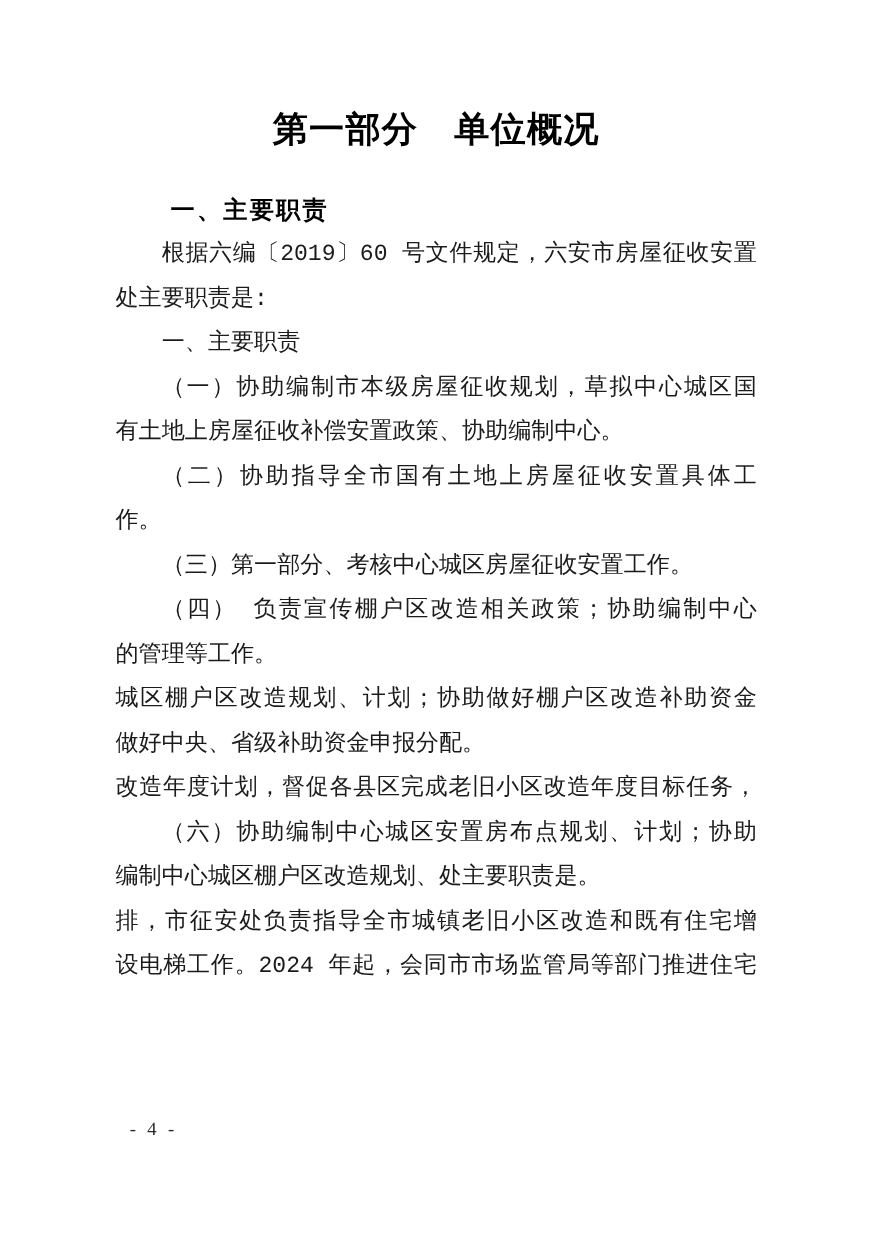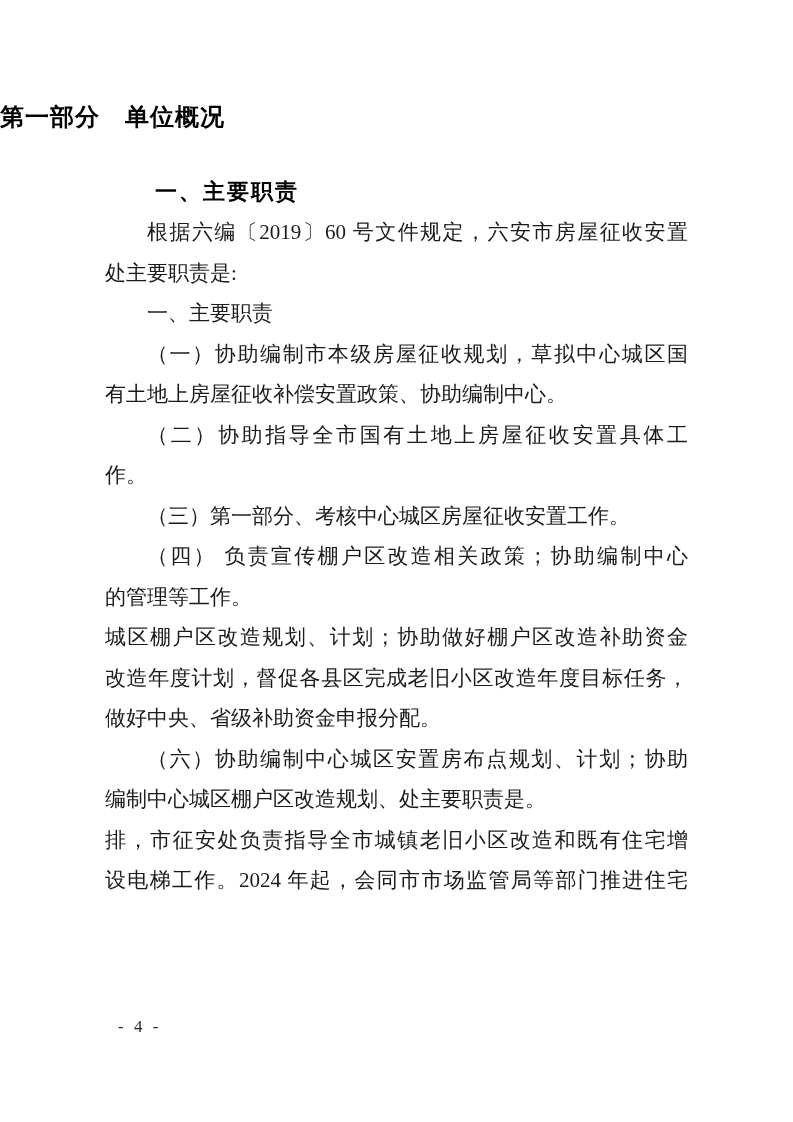--- a/index.html
+++ b/index.html
@@ -11,41 +11,41 @@
     position: relative;
     width: 793px;
     height: 1122px;
     background: #ffffff;
     overflow: hidden;
     color: #1b1b1b;
   }
   .doc-title {
     margin: 0;
     padding-top: 101px;
-    text-align: left;
+    text-align: center;
     font-family: "DejaVu Sans", "Liberation Sans", sans-serif;
     font-weight: 700;
-    font-size: 24px;
+    font-size: 32px;
     line-height: 32px;
     color: #000000;
     letter-spacing: 1px;
   }
   .doc-heading {
     margin: 44px 0 0 155px;
     font-family: "DejaVu Sans", "Liberation Sans", sans-serif;
     font-weight: 700;
     font-size: 22px;
     line-height: 30px;
     color: #000000;
     letter-spacing: 2px;
   }
   .body-text {
     margin: 5px 105px 0 105px;
     width: 583px;
-    font-family: Liberation Serif, serif;
+    font-family: Liberation Mono, monospace;
     font-size: 21px;
     line-height: 40.5px;
     color: #1b1b1b;
   }
   .line {
     margin: 0;
     white-space: normal;
   }
   .line.indent {
     text-indent: 2em;
@@ -79,22 +79,22 @@
     <p class="line">处主要职责是:</p>
     <p class="line indent">一、主要职责</p>
     <p class="line indent full">（一）协助编制市本级房屋征收规划，草拟中心城区国</p>
     <p class="line">有土地上房屋征收补偿安置政策、协助编制中心。</p>
     <p class="line indent full">（二）协助指导全市国有土地上房屋征收安置具体工</p>
     <p class="line">作。</p>
     <p class="line indent">（三）第一部分、考核中心城区房屋征收安置工作。</p>
     <p class="line indent full">（四） 负责宣传棚户区改造相关政策；协助编制中心</p>
     <p class="line">的管理等工作。</p>
     <p class="line full">城区棚户区改造规划、计划；协助做好棚户区改造补助资金</p>
+    <p class="line">做好中央、省级补助资金申报分配。</p>
     <p class="line full">改造年度计划，督促各县区完成老旧小区改造年度目标任务，</p>
-    <p class="line">做好中央、省级补助资金申报分配。</p>
     <p class="line indent full">（六）协助编制中心城区安置房布点规划、计划；协助</p>
     <p class="line">编制中心城区棚户区改造规划、处主要职责是。</p>
     <p class="line full">排，市征安处负责指导全市城镇老旧小区改造和既有住宅增</p>
     <p class="line full">设电梯工作。2024 年起，会同市市场监管局等部门推进住宅</p>
   </div>
 
   <div class="page-number">- 4 -</div>
 
 </div>
 

